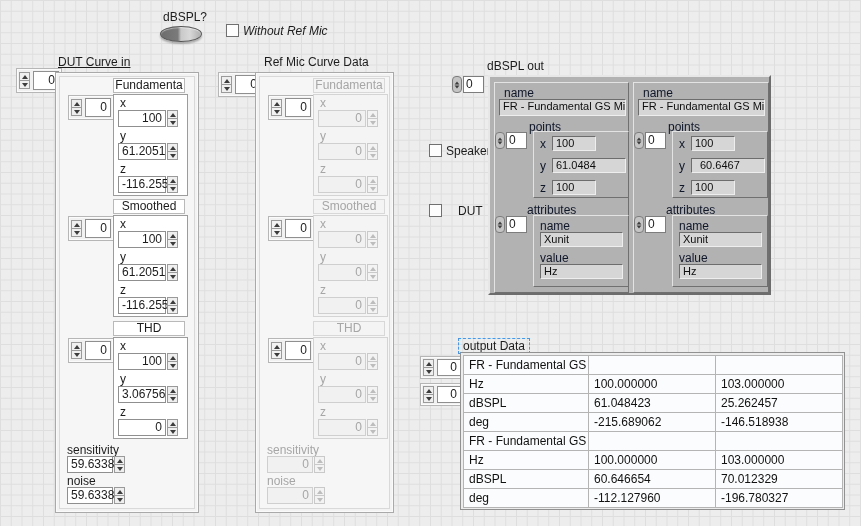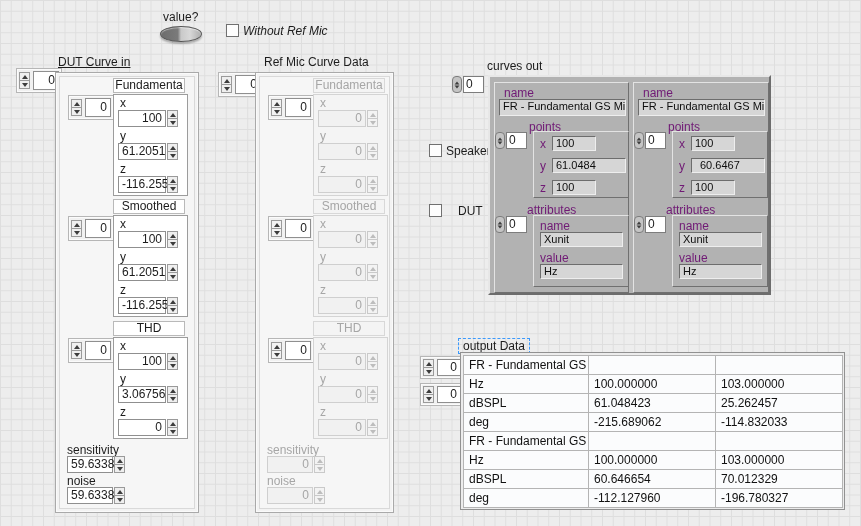--- a/index.html
+++ b/index.html
@@ -74,41 +74,41 @@
   .sub { position:absolute; top:5px; width:135px; height:211px; background:#b2b2b2;
          border-top:1px solid #e3e3e3; border-left:1px solid #e3e3e3;
          border-bottom:1px solid #707070; border-right:1px solid #707070; }
   .raised { position:absolute; background:#b2b2b2;
             border-top:1px solid #e3e3e3; border-left:1px solid #e3e3e3;
             border-bottom:1px solid #707070; border-right:1px solid #707070; }
   .recess { position:absolute; background:#d6d6d6; color:#0e0e0e;
             border-top:1px solid #6d6d6d; border-left:1px solid #6d6d6d;
             border-bottom:1px solid #eeeeee; border-right:1px solid #eeeeee;
             line-height:13px; padding:0 3px; white-space:nowrap; overflow:hidden; font-size:11px; }
-  .glbl { position:absolute; white-space:nowrap; line-height:12px; color:#701a75; }
+  .glbl { position:absolute; white-space:nowrap; line-height:12px; color:#0f172a; }
   .ridx { position:absolute; display:flex; align-items:center; }
   .ridx .rcol { width:10px; height:17px; background:#c4c4c4; border:1px solid #7d7d7d;
                 border-radius:4px; display:flex; flex-direction:column; align-items:center;
                 justify-content:center; margin-right:1px; }
   .ridx .rcol .tri { transform:scale(.8); }
   .ridx .box { width:21px; height:17px; background:#fff; border:1px solid #7d7d7d;
                line-height:15px; padding:0 2px; }
 
   
   .tblwrap { position:absolute; left:460px; top:352px; width:385px; height:158px;
              background:#ececec; border:1px solid #919191; padding:2px; }
   table.tbl { border-collapse:collapse; table-layout:fixed; width:379px; }
   table.tbl td { border:1px solid #b4b4b4; height:19px; padding:0 5px; background:#fbfcfd;
                  white-space:nowrap; overflow:hidden; font-size:12px; color:#111; }
   .outlabel { position:absolute; padding:1px 4px; border:1px dashed #3b99fc; line-height:12px; }
 </style>
 </head>
 <body>
 
-<div class="lbl" style="left:163px; top:11px;">value?</div>
+<div class="lbl" style="left:163px; top:11px;">dBSPL?</div>
 <div class="toggle" style="left:160px; top:26px;"></div>
 
 <div class="cb" style="left:226px; top:24px;"></div>
 <div class="lbl" style="left:243px; top:25px;font-style:italic;">Without Ref Mic</div>
 
 <div class="idx" style="left:16px; top:68px;">
   <span class="col">
     <button class="spbtn">
         <span class="tri up"></span>
       </button>
@@ -507,21 +507,21 @@
         </button>
     </span>
   </div>
 </div>
 
 <div class="cb" style="left:429px; top:144px;"></div>
 <div class="lbl" style="left:446px; top:145px;">Speaker</div>
 <div class="cb" style="left:429px; top:204px;"></div>
 <div class="lbl" style="left:446px; top:205px;margin-left:12px;">DUT</div>
 
-<div class="lbl" style="left:487px; top:60px;">curves out</div>
+<div class="lbl" style="left:487px; top:60px;">dBSPL out</div>
 <div class="ridx" style="left:452px; top:76px;">
   <span class="rcol">
       <span class="tri up"></span>
       <span class="tri dn"></span>
     </span>
   <span class="box">0</span>
 </div>
 
 <div class="gpanel" style="left:488px; top:75px; width:283px; height:220px;">
 
@@ -644,21 +644,21 @@
           <td>103.000000</td>
         </tr>
     <tr>
           <td>dBSPL</td>
           <td>61.048423</td>
           <td>25.262457</td>
         </tr>
     <tr>
           <td>deg</td>
           <td>-215.689062</td>
-          <td>-114.832033</td>
+          <td>-146.518938</td>
         </tr>
     <tr>
           <td>FR - Fundamental GS Mic2</td>
           <td></td>
           <td></td>
         </tr>
     <tr>
           <td>Hz</td>
           <td>100.000000</td>
           <td>103.000000</td>

